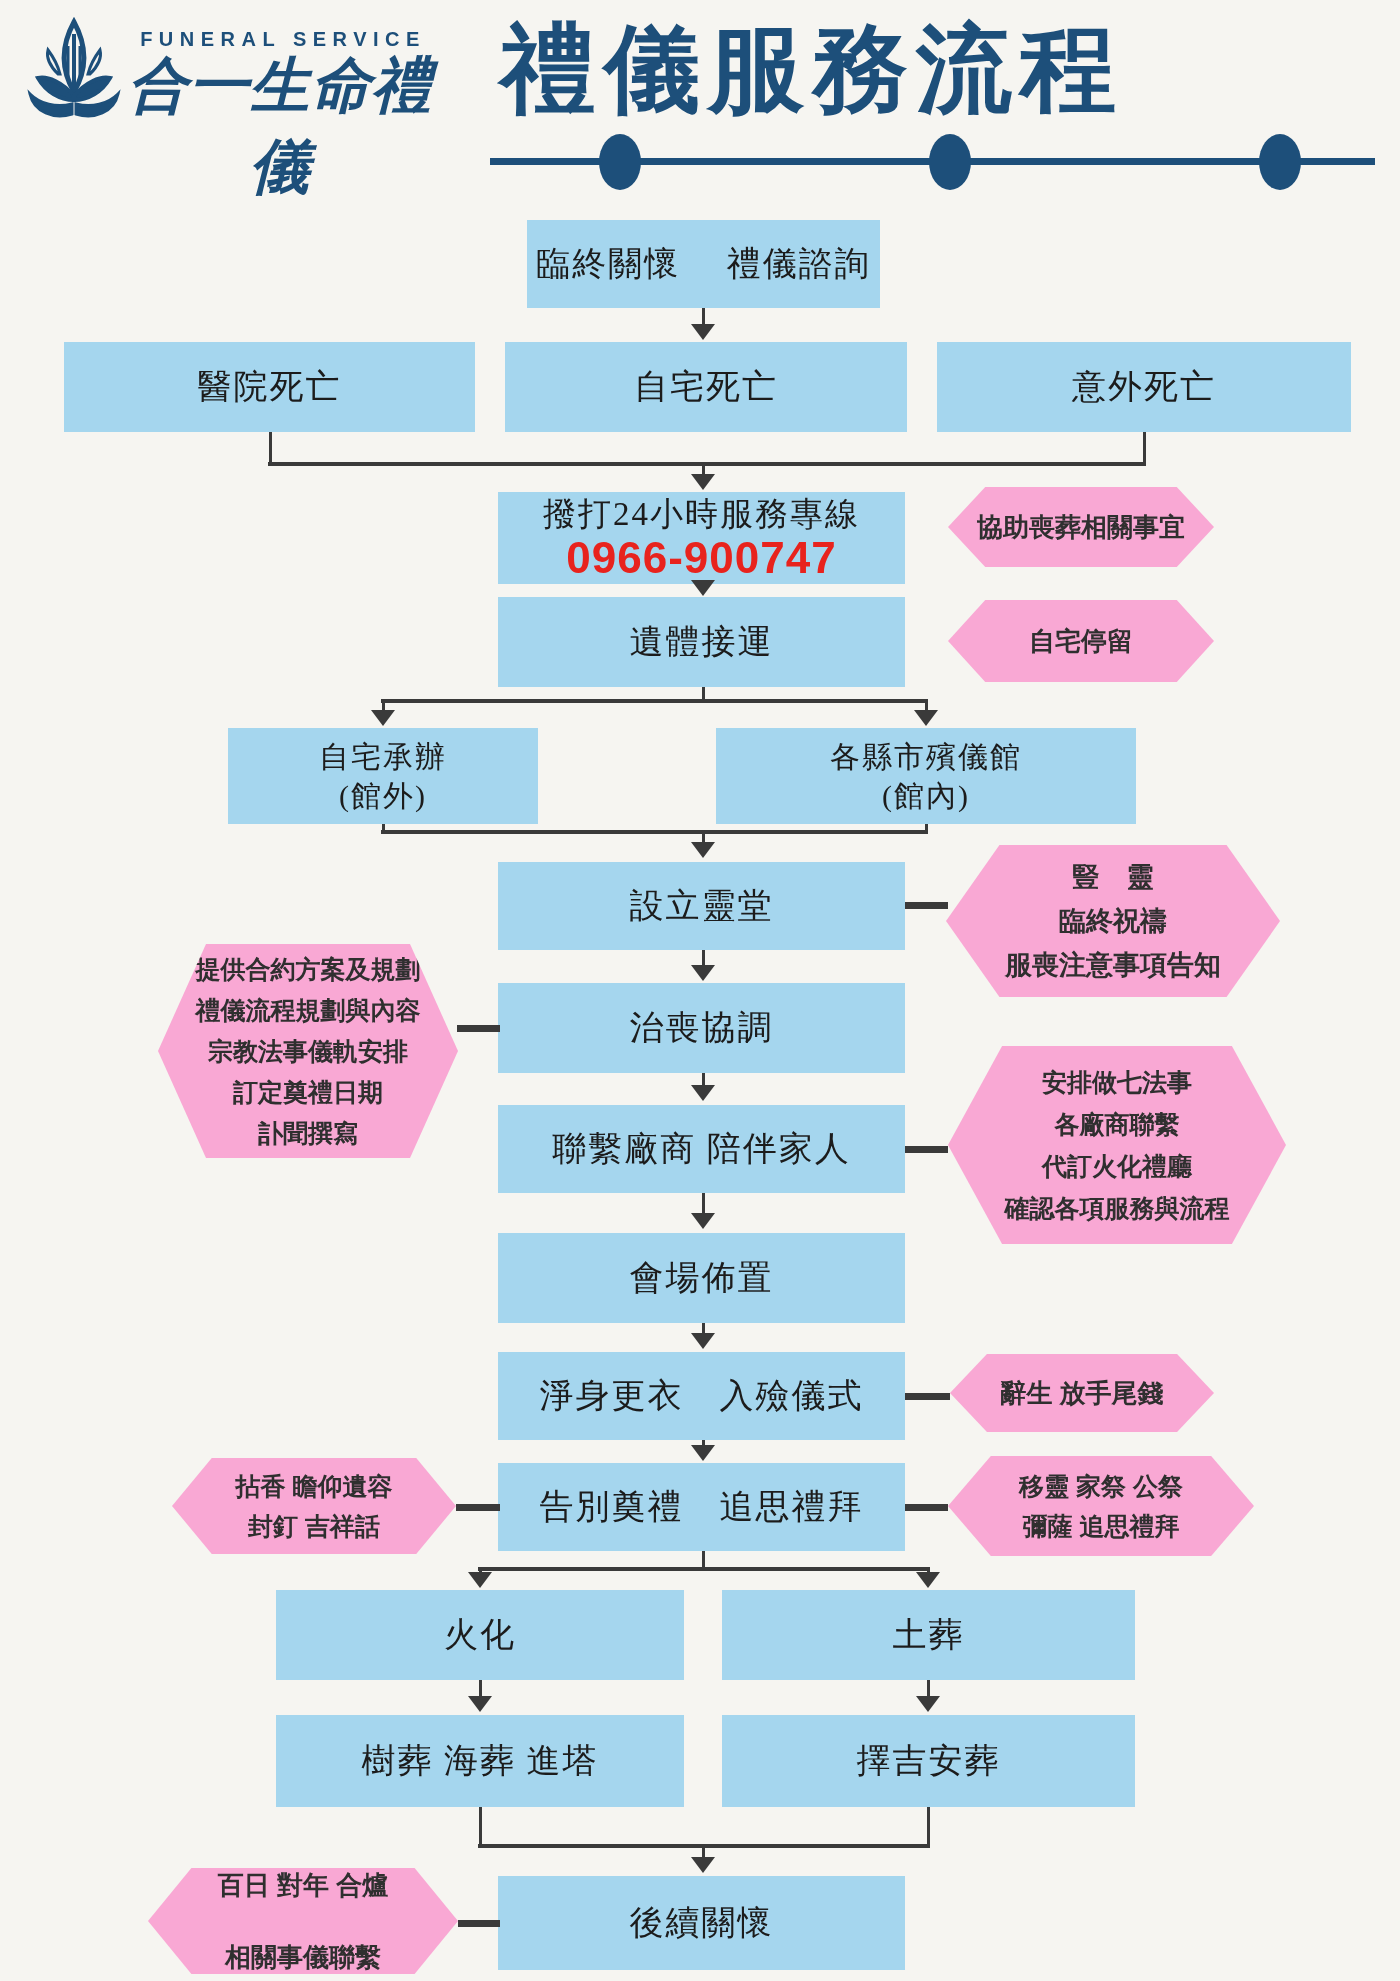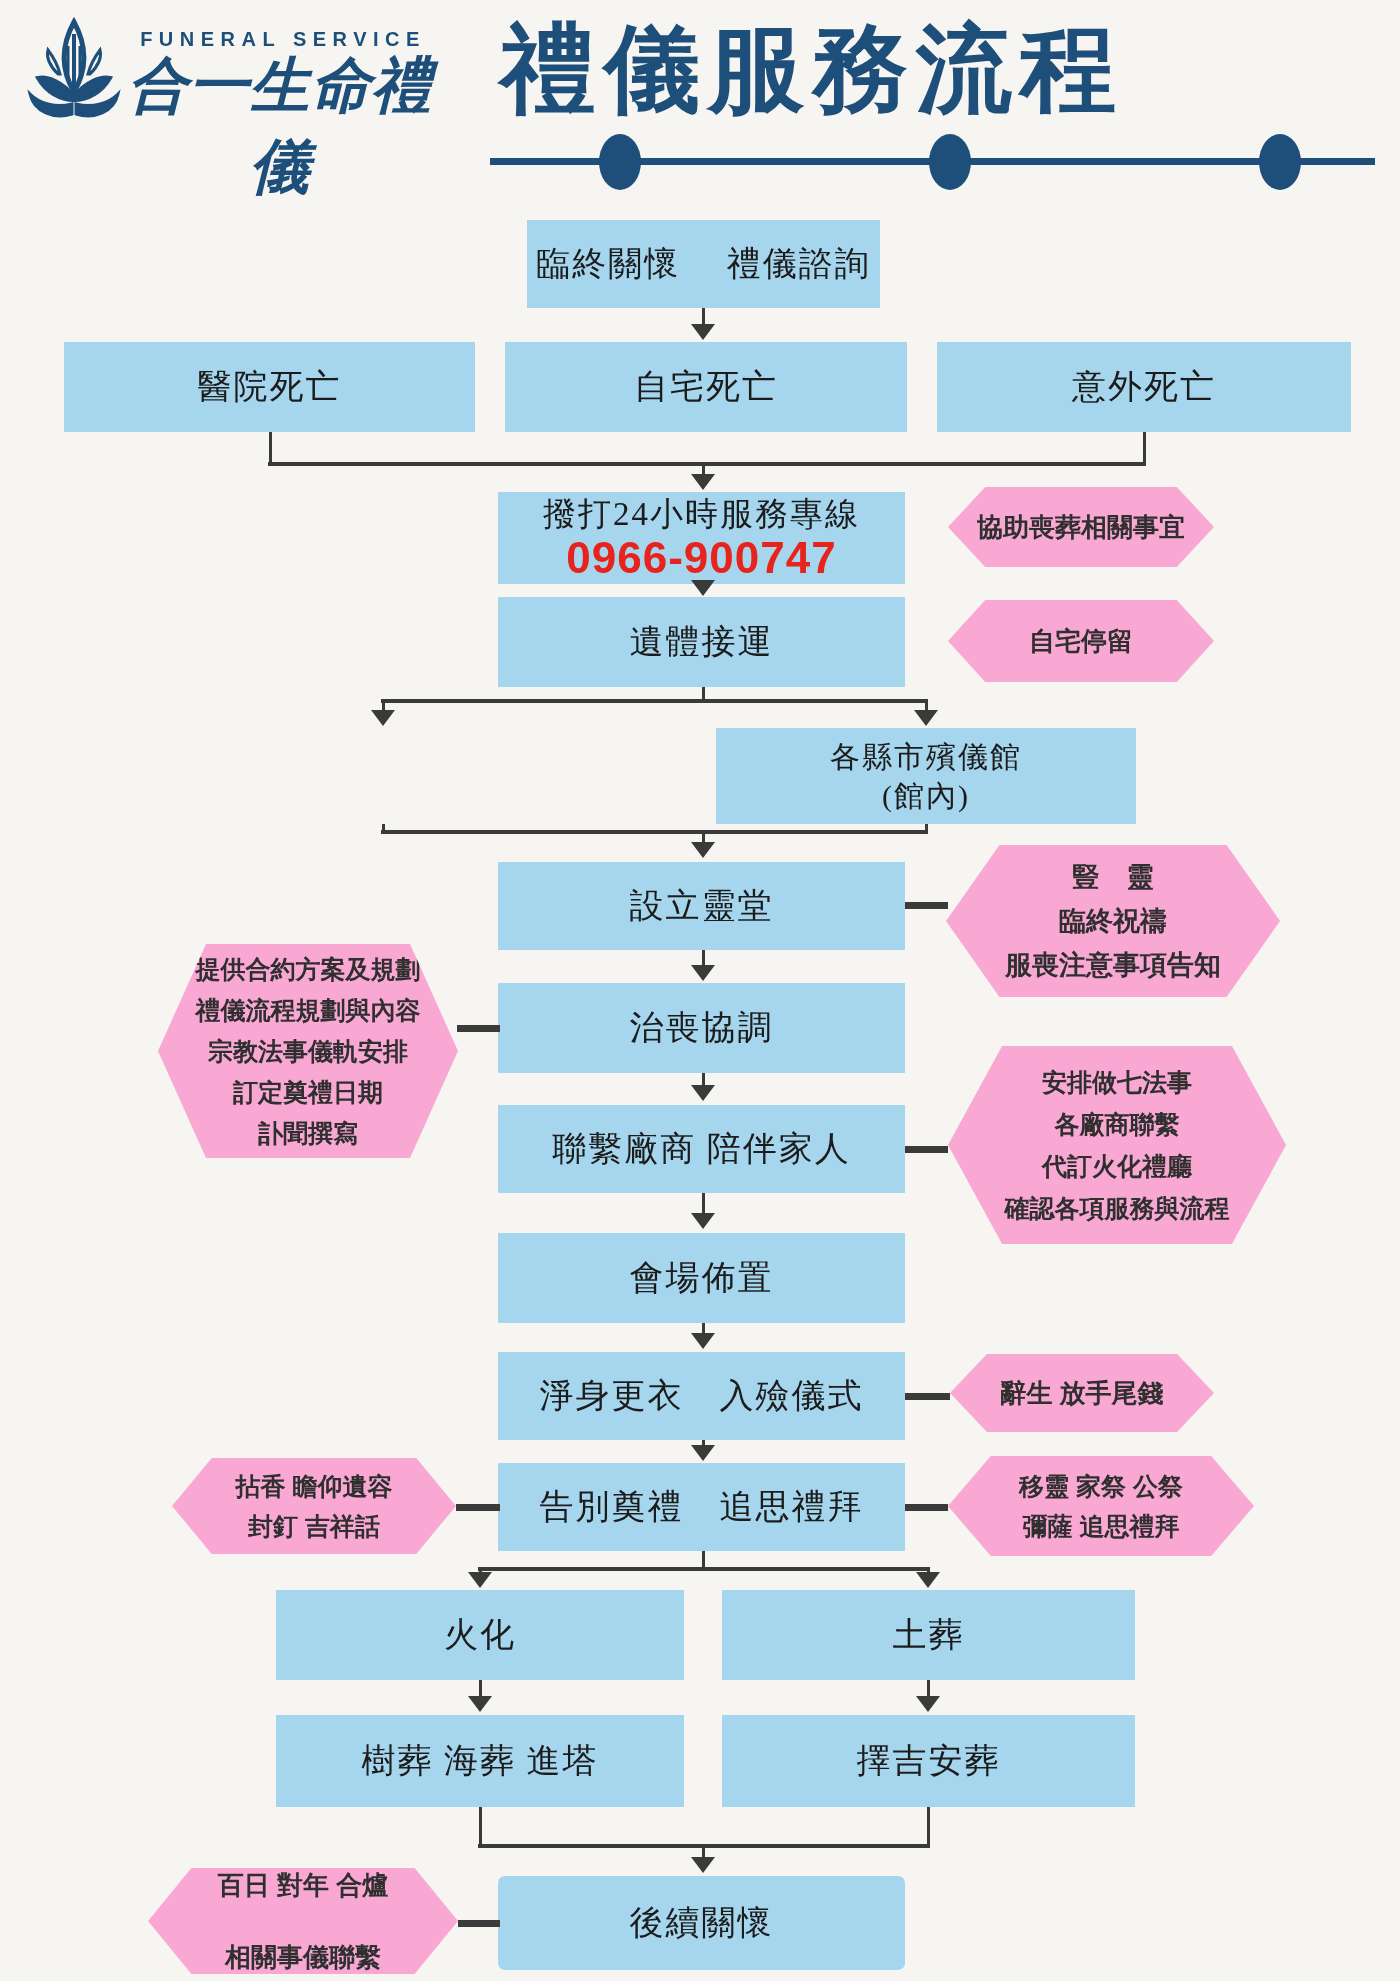--- a/index.html
+++ b/index.html
@@ -97,20 +97,24 @@
     <span>自宅停留</span>
   </div>
 
   <div class="vline" style="left:701.5px;top:687px;height:14px;"></div>
   <div class="hline" style="left:381px;top:699px;width:547px;"></div>
   <div class="vline" style="left:381.5px;top:701px;height:12px;"></div>
   <div class="ahead" style="left:371px;top:710px;"></div>
   <div class="vline" style="left:924.5px;top:701px;height:12px;"></div>
   <div class="ahead" style="left:914px;top:710px;"></div>
 
+  <div class="box two-line" style="left:228px;top:728px;width:310px;height:96px;">
+    <span>自宅承辦</span>
+    <span>(館外)</span>
+  </div>
   <div class="box two-line" style="left:716px;top:728px;width:420px;height:96px;">
     <span>各縣市殯儀館</span>
     <span>(館內)</span>
   </div>
   <div class="vline" style="left:381.5px;top:824px;height:8px;"></div>
   <div class="vline" style="left:924.5px;top:824px;height:8px;"></div>
   <div class="hline" style="left:381px;top:830px;width:547px;"></div>
   <div class="vline" style="left:701.5px;top:832px;height:13px;"></div>
   <div class="ahead" style="left:691px;top:842px;"></div>
 
@@ -206,21 +210,21 @@
   </div>
   <div class="box" style="left:722px;top:1715px;width:413px;height:92px;">
     <span>擇吉安葬</span>
   </div>
   <div class="vline" style="left:478.5px;top:1807px;height:39px;"></div>
   <div class="vline" style="left:926.5px;top:1807px;height:39px;"></div>
   <div class="hline" style="left:478px;top:1844px;width:452px;"></div>
   <div class="vline" style="left:701.5px;top:1846px;height:13px;"></div>
   <div class="ahead" style="left:691px;top:1857px;"></div>
 
-  <div class="box" style="left:498px;top:1876px;width:407px;height:94px;border-radius:7px;">
+  <div class="box" style="left:498px;top:1876px;width:407px;height:94px;">
     <span>後續關懷</span>
   </div>
   <div class="hex cut14" style="left:148px;top:1868px;width:310px;height:106px;font-size:26px;line-height:42px;gap:30px;">
     <span>百日 對年 合爐</span>
     <span>相關事儀聯繫</span>
   </div>
   <div class="thick" style="left:458px;top:1920px;width:42px;"></div>
 
 </div>
 

